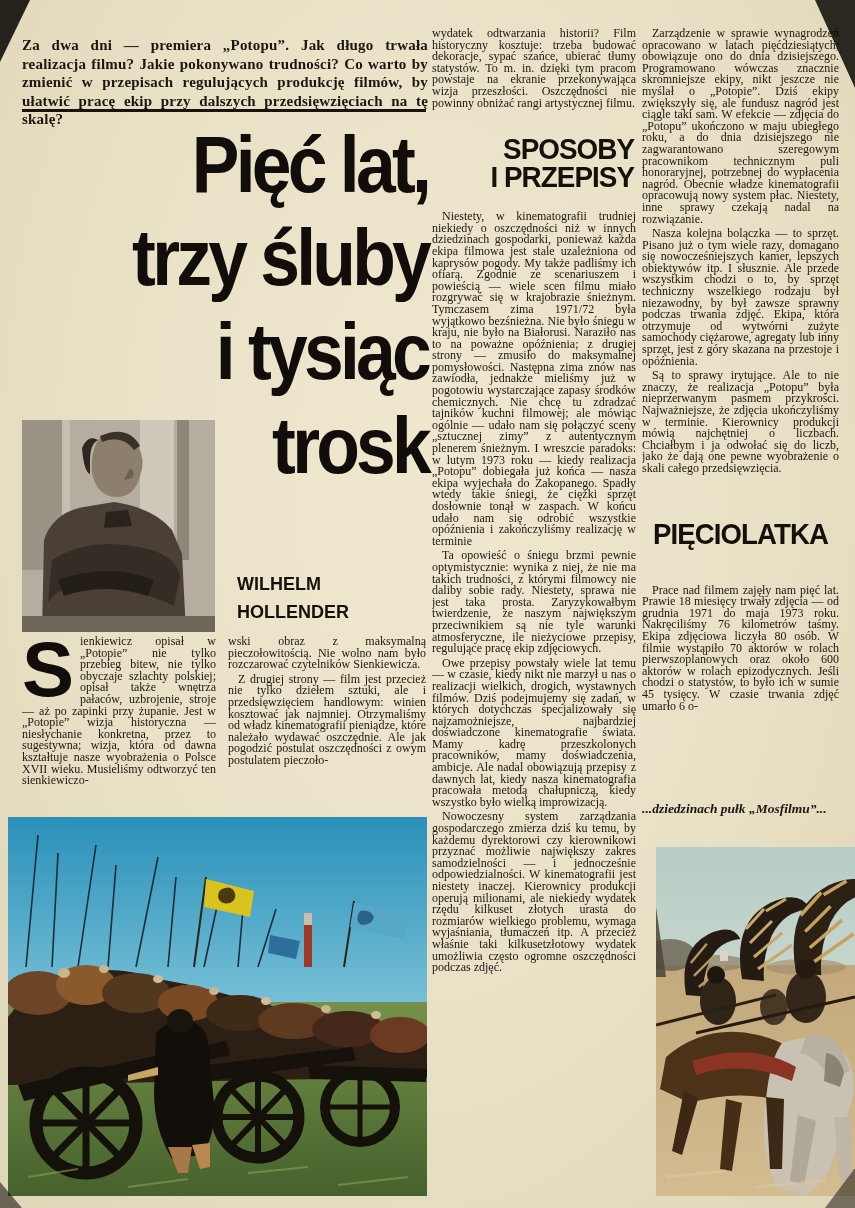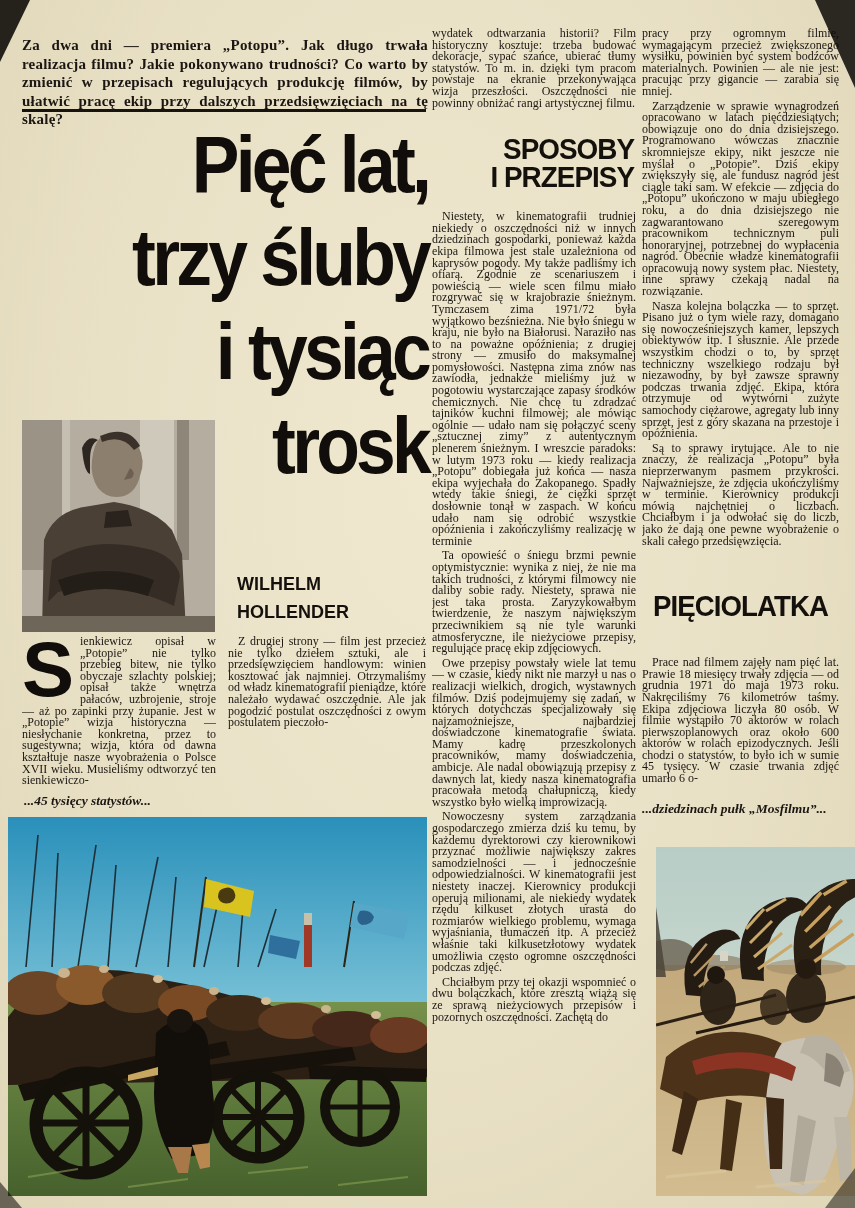--- a/index.html
+++ b/index.html
@@ -99,24 +99,24 @@
 
   <div class="author">WILHELM HOLLENDER</div>
 
   <div class="col col1">
     <p class="cont">
       <span class="dropcap">S</span><span>ienkiewicz opisał w „Potopie” nie tylko przebieg bitew, nie tylko obyczaje szlachty polskiej; opisał także wnętrza pałaców, uzbrojenie, stroje — aż po zapinki przy żupanie. Jest w „Potopie” wizja historyczna — niesłychanie konkretna, przez to sugestywna; wizja, która od dawna kształtuje nasze wyobrażenia o Polsce XVII wieku. Musieliśmy odtworzyć ten sienkiewiczo-</span>
     </p>
   </div>
 
   <div class="col col2">
+    <p class="cont">wski obraz z maksymalną pieczołowitością. Nie wolno nam było rozczarować czytelników Sienkiewicza.</p>
     <p>Z drugiej strony — film jest przecież nie tylko dziełem sztuki, ale i przedsięwzięciem handlowym: winien kosztować jak najmniej. Otrzymaliśmy od władz kinematografii pieniądze, które należało wydawać oszczędnie. Ale jak pogodzić postulat oszczędności z owym postulatem pieczoło-</p>
   </div>
 
-  <div class="caption cap-left">...45 tysięcy statystów...</div>
 
   <div class="photo photo-left">
     <svg width="419" height="379" viewBox="0 0 419 379">
       <defs>
         <linearGradient id="sky" x1="0" y1="0" x2="0" y2="1">
           <stop offset="0" stop-color="#2a90ba"></stop>
             <stop offset="1" stop-color="#7cc3d8"></stop>
         </linearGradient>
         <linearGradient id="grass" x1="0" y1="0" x2="0" y2="1">
           <stop offset="0" stop-color="#75914a"></stop>
@@ -216,25 +216,23 @@
   <div class="col col3">
     <p class="cont">wydatek odtwarzania historii? Film historyczny kosztuje: trzeba budować dekoracje, sypać szańce, ubierać tłumy statystów. To m. in. dzięki tym pracom powstaje na ekranie przekonywająca wizja przeszłości. Oszczędności nie powinny obniżać rangi artystycznej filmu.</p>
     <div class="subhead subhead-sp">
       <span style="display:block">SPOSOBY</span>
       <span style="display:block">I PRZEPISY</span>
     </div>
     <p>Niestety, w kinematografii trudniej niekiedy o oszczędności niż w innych dziedzinach gospodarki, ponieważ każda ekipa filmowa jest stale uzależniona od kaprysów pogody. My także padliśmy ich ofiarą. Zgodnie ze scenariuszem i powieścią — wiele scen filmu miało rozgrywać się w krajobrazie śnieżnym. Tymczasem zima 1971/72 była wyjątkowo bezśnieżna. Nie było śniegu w kraju, nie było na Białorusi. Naraziło nas to na poważne opóźnienia; z drugiej strony — zmusiło do maksymalnej pomysłowości. Następna zima znów nas zawiodła, jednakże mieliśmy już w pogotowiu wystarczające zapasy środków chemicznych. Nie chcę tu zdradzać tajników kuchni filmowej; ale mówiąc ogólnie — udało nam się połączyć sceny „sztucznej zimy” z autentycznym plenerem śnieżnym. I wreszcie paradoks: w lutym 1973 roku — kiedy realizacja „Potopu” dobiegała już końca — nasza ekipa wyjechała do Zakopanego. Spadły wtedy takie śniegi, że ciężki sprzęt dosłownie tonął w zaspach. W końcu udało nam się odrobić wszystkie opóźnienia i zakończyliśmy realizację w terminie</p>
     <p>Ta opowieść o śniegu brzmi pewnie optymistycznie: wynika z niej, że nie ma takich trudności, z którymi filmowcy nie daliby sobie rady. Niestety, sprawa nie jest taka prosta. Zaryzykowałbym twierdzenie, że naszym największym przeciwnikiem są nie tyle warunki atmosferyczne, ile nieżyciowe przepisy, regulujące pracę ekip zdjęciowych.</p>
     <p>Owe przepisy powstały wiele lat temu — w czasie, kiedy nikt nie marzył u nas o realizacji wielkich, drogich, wystawnych filmów. Dziś podejmujemy się zadań, w których dotychczas specjalizowały się najzamożniejsze, najbardziej doświadczone kinematografie świata. Mamy kadrę przeszkolonych pracowników, mamy doświadczenia, ambicje. Ale nadal obowiązują przepisy z dawnych lat, kiedy nasza kinematografia pracowała metodą chałupniczą, kiedy wszystko było wielką improwizacją.</p>
     <p>Nowoczesny system zarządzania gospodarczego zmierza dziś ku temu, by każdemu dyrektorowi czy kierownikowi przyznać możliwie największy zakres samodzielności — i jednocześnie odpowiedzialności. W kinematografii jest niestety inaczej. Kierownicy produkcji operują milionami, ale niekiedy wydatek rzędu kilkuset złotych urasta do rozmiarów wielkiego problemu, wymaga wyjaśniania, tłumaczeń itp. A przecież właśnie taki kilkusetzłotowy wydatek umożliwia często ogromne oszczędności podczas zdjęć.</p>
-    <p>Chciałbym przy tej okazji wspomnieć o dwu bolączkach, które zresztą wiążą się ze sprawą nieżyciowych przepisów i pozornych oszczędności. Zachętą do</p>
   </div>
 
   <div class="col col4">
-    <p class="cont">pracy przy ogromnym filmie, wymagającym przecież zwiększonego wysiłku, powinien być system bodźców materialnych. Powinien — ale nie jest: pracując przy gigancie — zarabia się mniej.</p>
     <p>Zarządzenie w sprawie wynagrodzeń opracowano w latach pięćdziesiątych; obowiązuje ono do dnia dzisiejszego. Programowano wówczas znacznie skromniejsze ekipy, nikt jeszcze nie myślał o „Potopie”. Dziś ekipy zwiększyły się, ale fundusz nagród jest ciągle taki sam. W efekcie — zdjęcia do „Potopu” ukończono w maju ubiegłego roku, a do dnia dzisiejszego nie zagwarantowano szeregowym pracownikom technicznym puli honoraryjnej, potrzebnej do wypłacenia nagród. Obecnie władze kinematografii opracowują nowy system płac. Niestety, inne sprawy czekają nadal na rozwiązanie.</p>
     <p>Nasza kolejna bolączka — to sprzęt. Pisano już o tym wiele razy, domagano się nowocześniejszych kamer, lepszych obiektywów itp. I słusznie. Ale przede wszystkim chodzi o to, by sprzęt techniczny wszelkiego rodzaju był niezawodny, by był zawsze sprawny podczas trwania zdjęć. Ekipa, która otrzymuje od wytwórni zużyte samochody ciężarowe, agregaty lub inny sprzęt, jest z góry skazana na przestoje i opóźnienia.</p>
     <p>Są to sprawy irytujące. Ale to nie znaczy, że realizacja „Potopu” była nieprzerwanym pasmem przykrości. Najważniejsze, że zdjęcia ukończyliśmy w terminie. Kierownicy produkcji mówią najchętniej o liczbach. Chciałbym i ja odwołać się do liczb, jako że dają one pewne wyobrażenie o skali całego przedsięwzięcia.</p>
     <div class="subhead subhead-pl">PIĘCIOLATKA</div>
     <p>Prace nad filmem zajęły nam pięć lat. Prawie 18 miesięcy trwały zdjęcia — od grudnia 1971 do maja 1973 roku. Nakręciliśmy 76 kilometrów taśmy. Ekipa zdjęciowa liczyła 80 osób. W filmie wystąpiło 70 aktorów w rolach pierwszoplanowych oraz około 600 aktorów w rolach epizodycznych. Jeśli chodzi o statystów, to było ich w sumie 45 tysięcy. W czasie trwania zdjęć umarło 6 o-</p>
   </div>
 
   <div class="caption cap-right">...dziedzinach pułk „Mosfilmu”...</div>
 
   <div class="photo photo-right">

